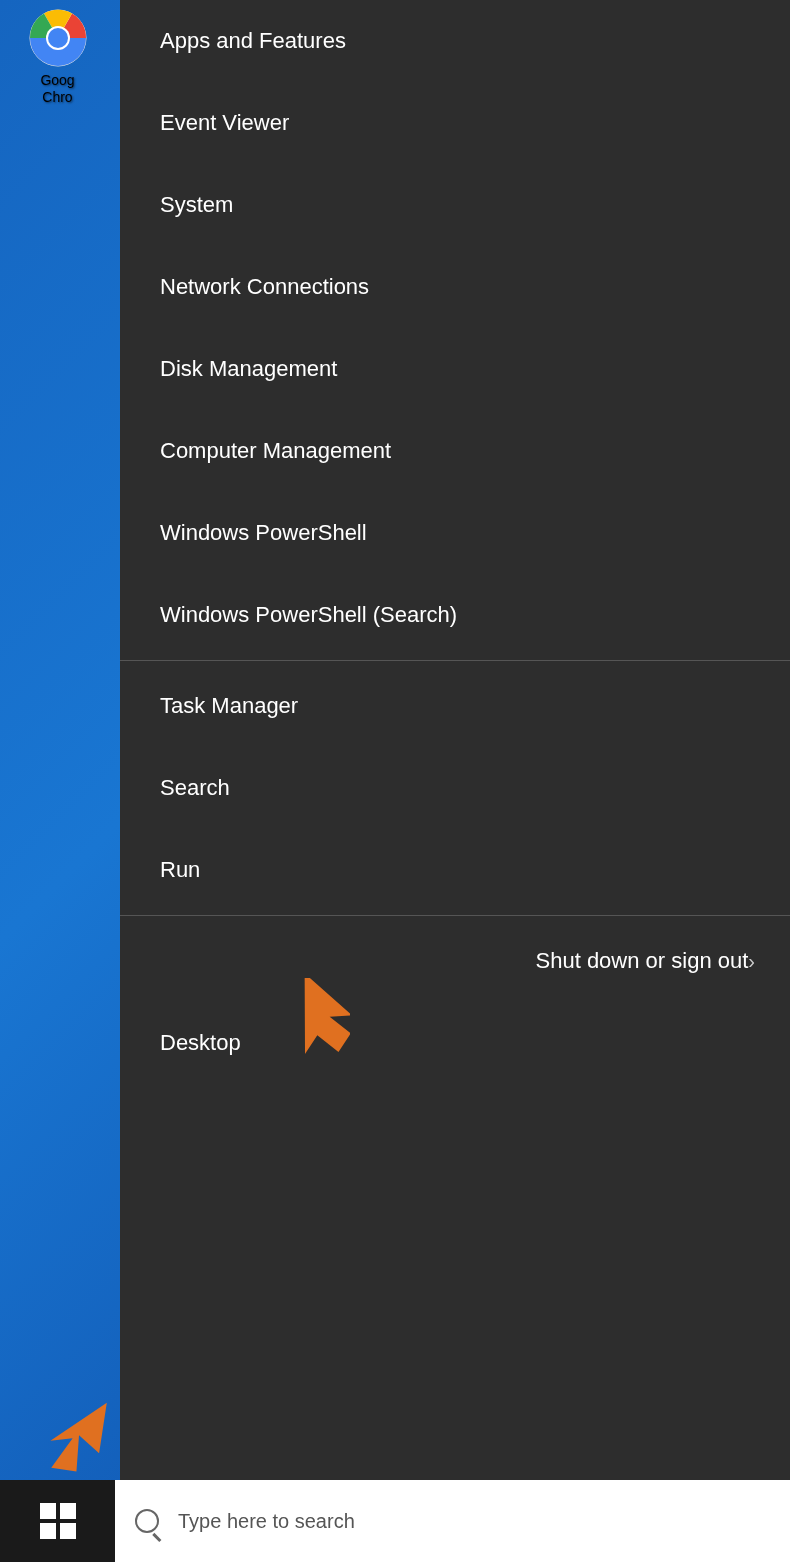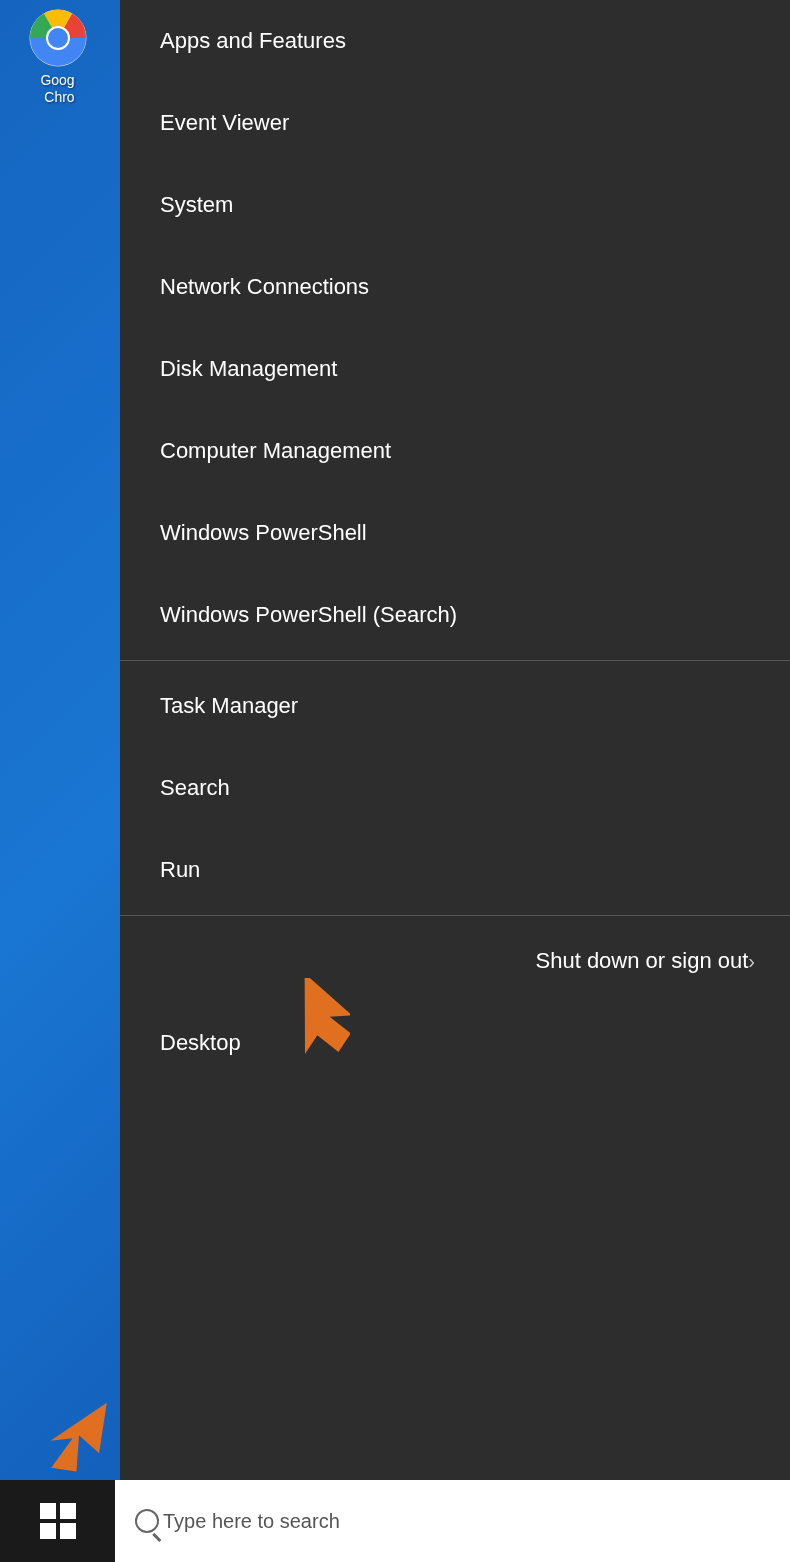--- a/index.html
+++ b/index.html
@@ -34,23 +34,23 @@
       padding-top: 8px;
     }
 
     .chrome-logo {
       width: 60px;
       height: 60px;
       position: relative;
     }
 
     .chrome-text {
-      color: #ffffff;
+      color: #000000;
       font-size: 14px;
-      text-align: right;
+      text-align: center;
       margin-top: 4px;
       line-height: 1.2;
       text-shadow: 1px 1px 2px rgba(0,0,0,0.5);
     }
 
     
     .context-menu {
       position: absolute;
       top: 0;
       left: 120px;
@@ -118,21 +118,21 @@
       height: 36px;
     }
 
     .search-bar {
       flex: 1;
       height: 82px;
       background: #ffffff;
       display: flex;
       align-items: center;
       padding: 0 20px;
-      gap: 4px;
+      gap: 19px;
     }
 
     .search-icon-circle {
       width: 24px;
       height: 24px;
       border: 2.5px solid #666;
       border-radius: 50%;
       position: relative;
       flex-shrink: 0;
     }

